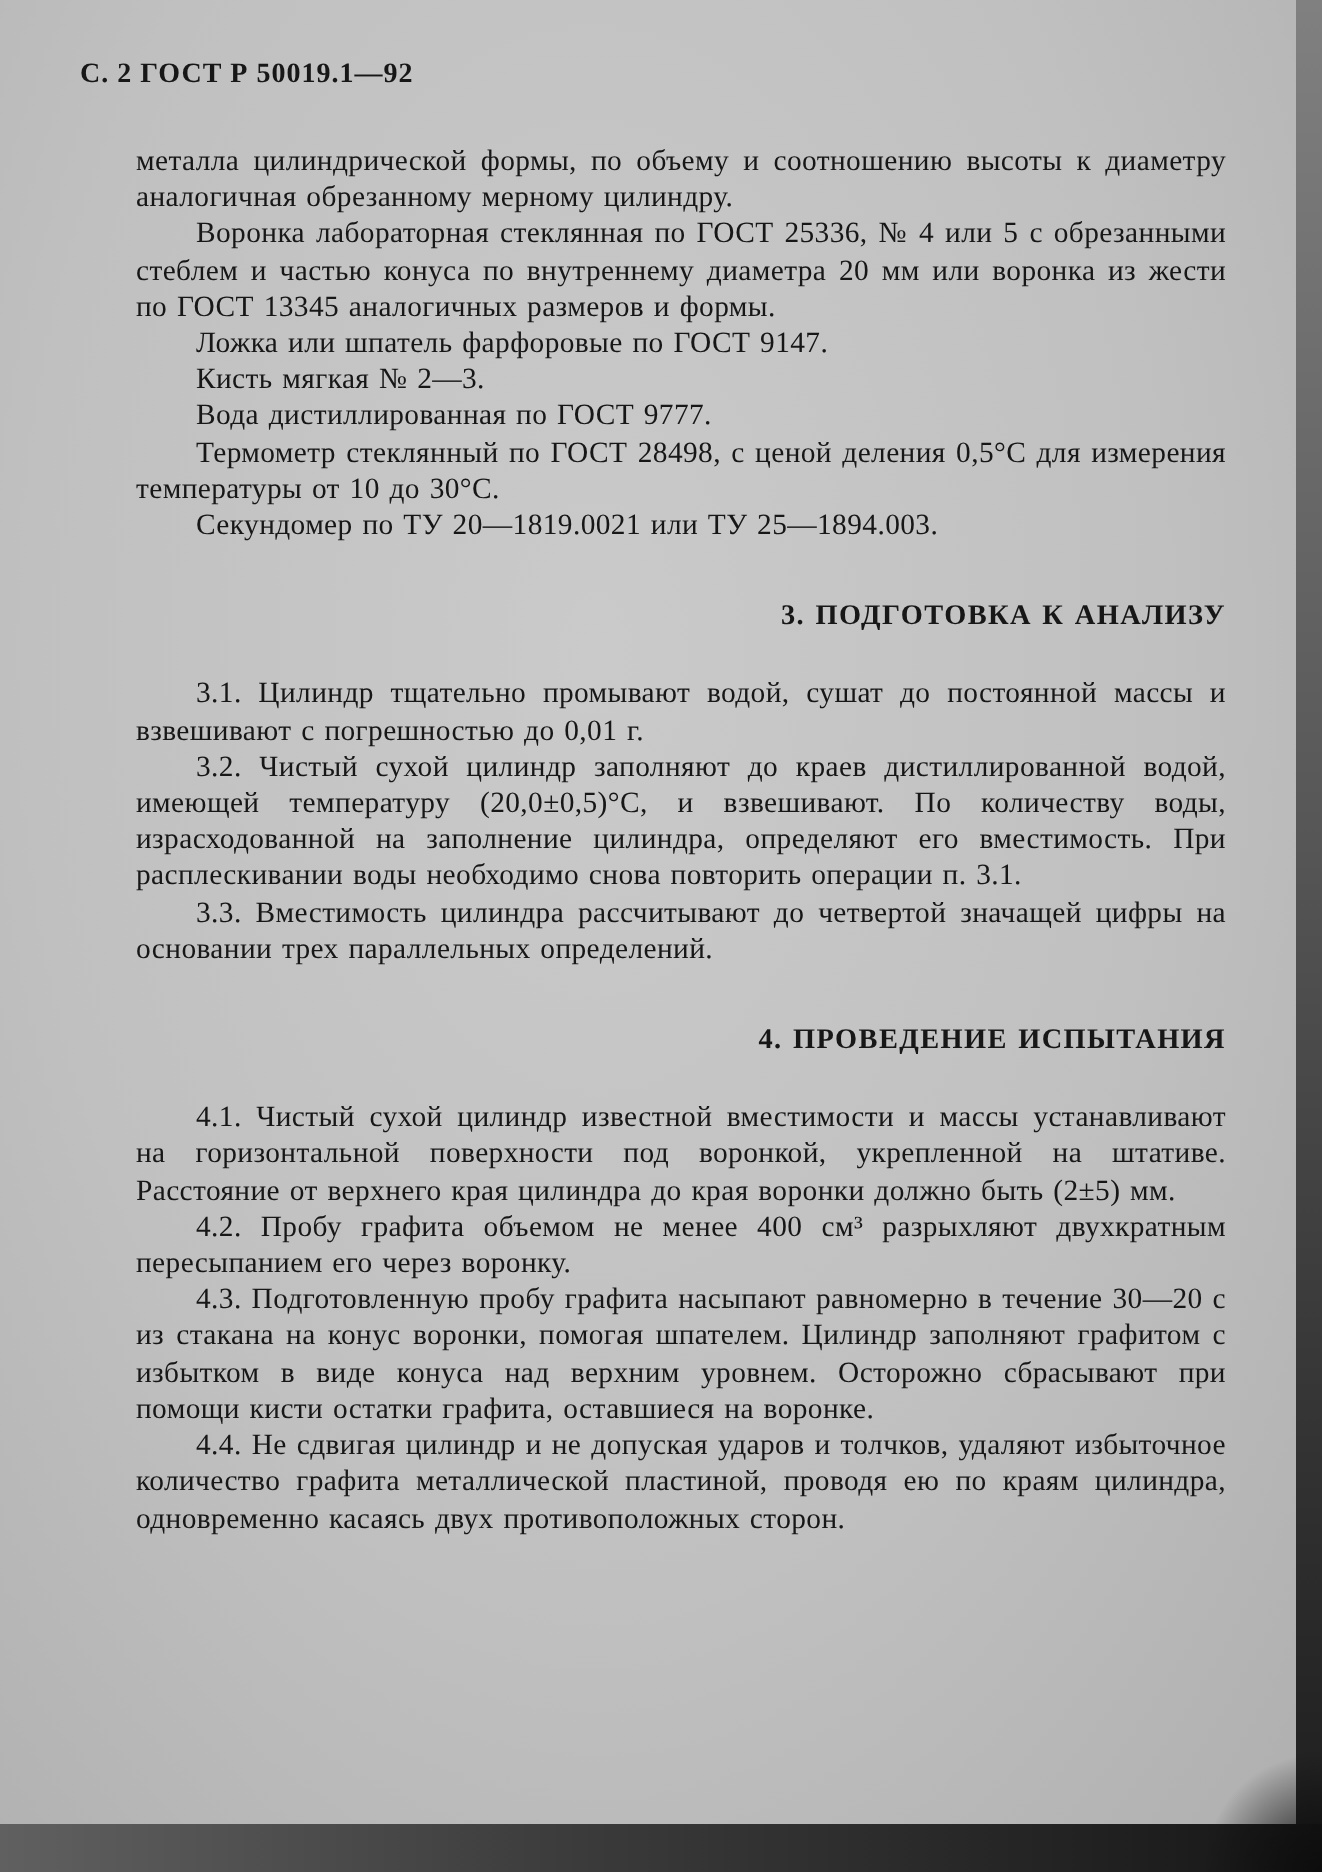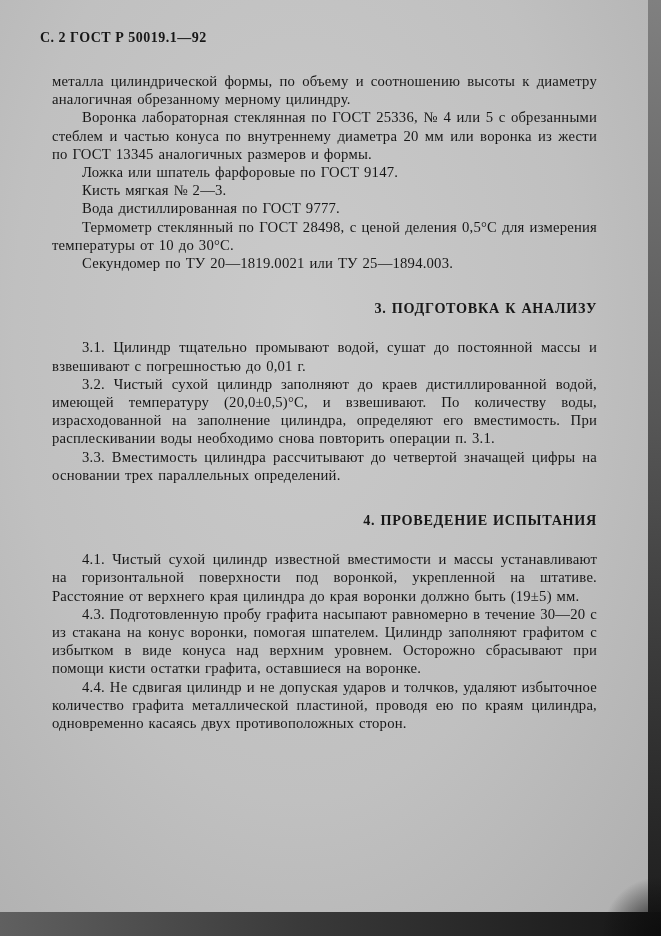--- a/index.html
+++ b/index.html
@@ -18,21 +18,21 @@
     position: absolute;
     left: 40px;
     top: 30px;
     font-weight: bold;
     font-size: 14px;
     letter-spacing: 0.5px;
     white-space: nowrap;
   }
   .doc-body {
     position: absolute;
-    left: 52px;
+    left: 68px;
     top: 72px;
     width: 545px;
     font-size: 14.7px;
     line-height: 18.2px;
     text-align: justify;
     letter-spacing: 0.2px;
     word-spacing: 1px;
   }
   .para { text-indent: 30px; }
   .para.no-indent { text-indent: 0; }
@@ -81,21 +81,22 @@
     <p class="para">Секундомер по ТУ 20—1819.0021 или ТУ 25—1894.003.</p>
 
     <h3 class="section-title">3. ПОДГОТОВКА К АНАЛИЗУ</h3>
 
     <p class="para">3.1. Цилиндр тщательно промывают водой, сушат до постоянной массы и взвешивают с погрешностью до 0,01 г.</p>
     <p class="para">3.2. Чистый сухой цилиндр заполняют до краев дистиллированной водой, имеющей температуру (20,0±0,5)°С, и взвешивают. По количеству воды, израсходованной на заполнение цилиндра, определяют его вместимость. При расплескивании воды необходимо снова повторить операции п. 3.1.</p>
     <p class="para">3.3. Вместимость цилиндра рассчитывают до четвертой значащей цифры на основании трех параллельных определений.</p>
 
     <h3 class="section-title">4. ПРОВЕДЕНИЕ ИСПЫТАНИЯ</h3>
 
-    <p class="para">4.1. Чистый сухой цилиндр известной вместимости и массы устанавливают на горизонтальной поверхности под воронкой, укрепленной на штативе. Расстояние от верхнего края цилиндра до края воронки должно быть (19±5) мм.</p>
+    <p class="para">4.1. Чистый сухой цилиндр известной вместимости и массы устанавливают на горизонтальной поверхности под воронкой, укрепленной на штативе. Расстояние от верхнего края цилиндра до края воронки должно быть (2±5) мм.</p>
+    <p class="para">4.2. Пробу графита объемом не менее 400 см³ разрыхляют двухкратным пересыпанием его через воронку.</p>
     <p class="para">4.3. Подготовленную пробу графита насыпают равномерно в течение 30—20 с из стакана на конус воронки, помогая шпателем. Цилиндр заполняют графитом с избытком в виде конуса над верхним уровнем. Осторожно сбрасывают при помощи кисти остатки графита, оставшиеся на воронке.</p>
     <p class="para">4.4. Не сдвигая цилиндр и не допуская ударов и толчков, удаляют избыточное количество графита металлической пластиной, проводя ею по краям цилиндра, одновременно касаясь двух противоположных сторон.</p>
 
   </div>
 
   <div class="scan-edge-right"></div>
   <div class="scan-edge-bottom"></div>
   <div class="scan-corner"></div>
 
 </div>

